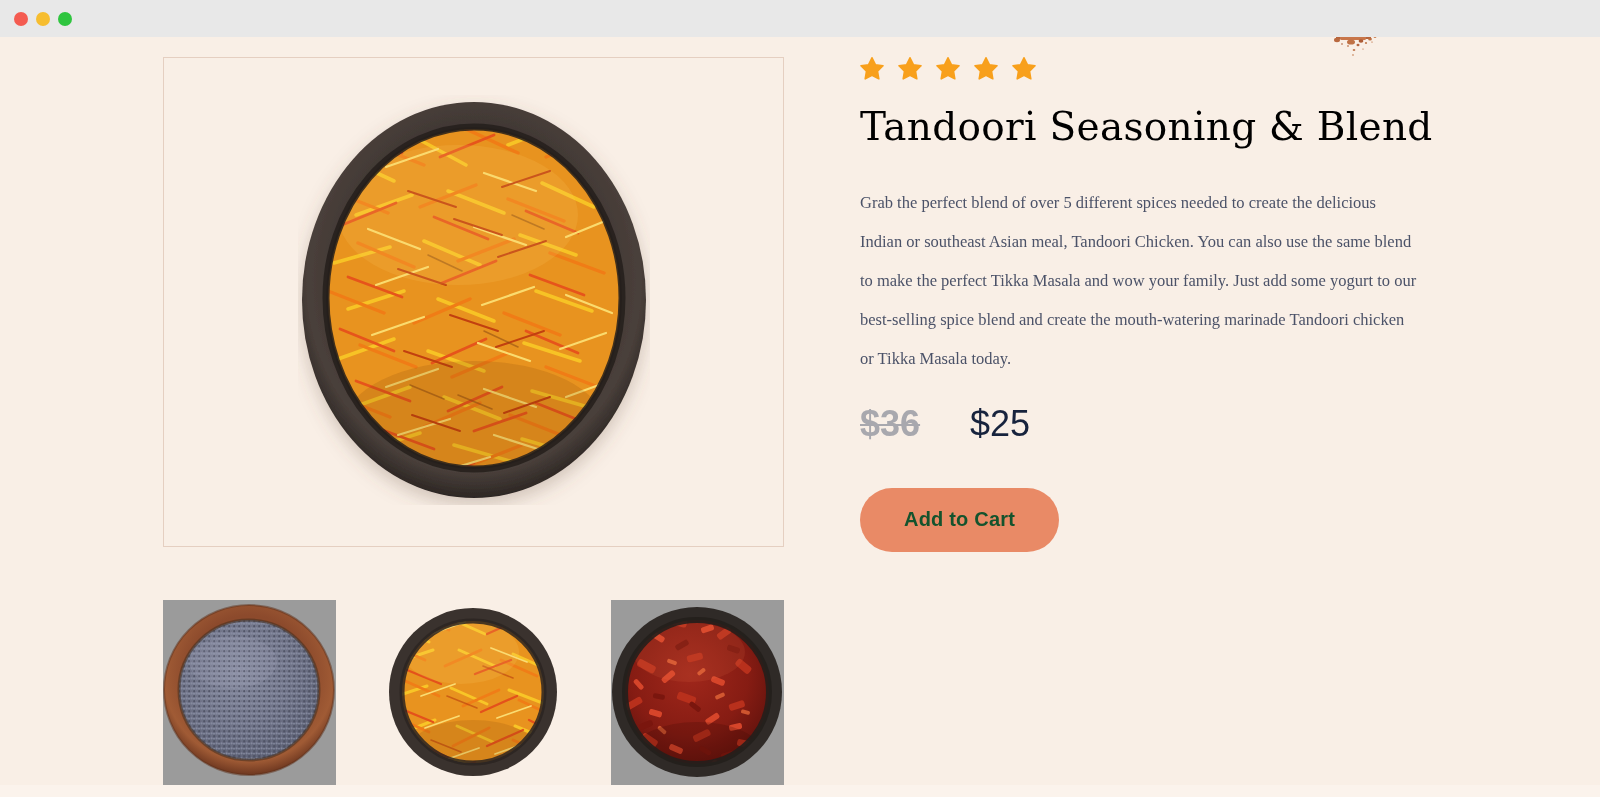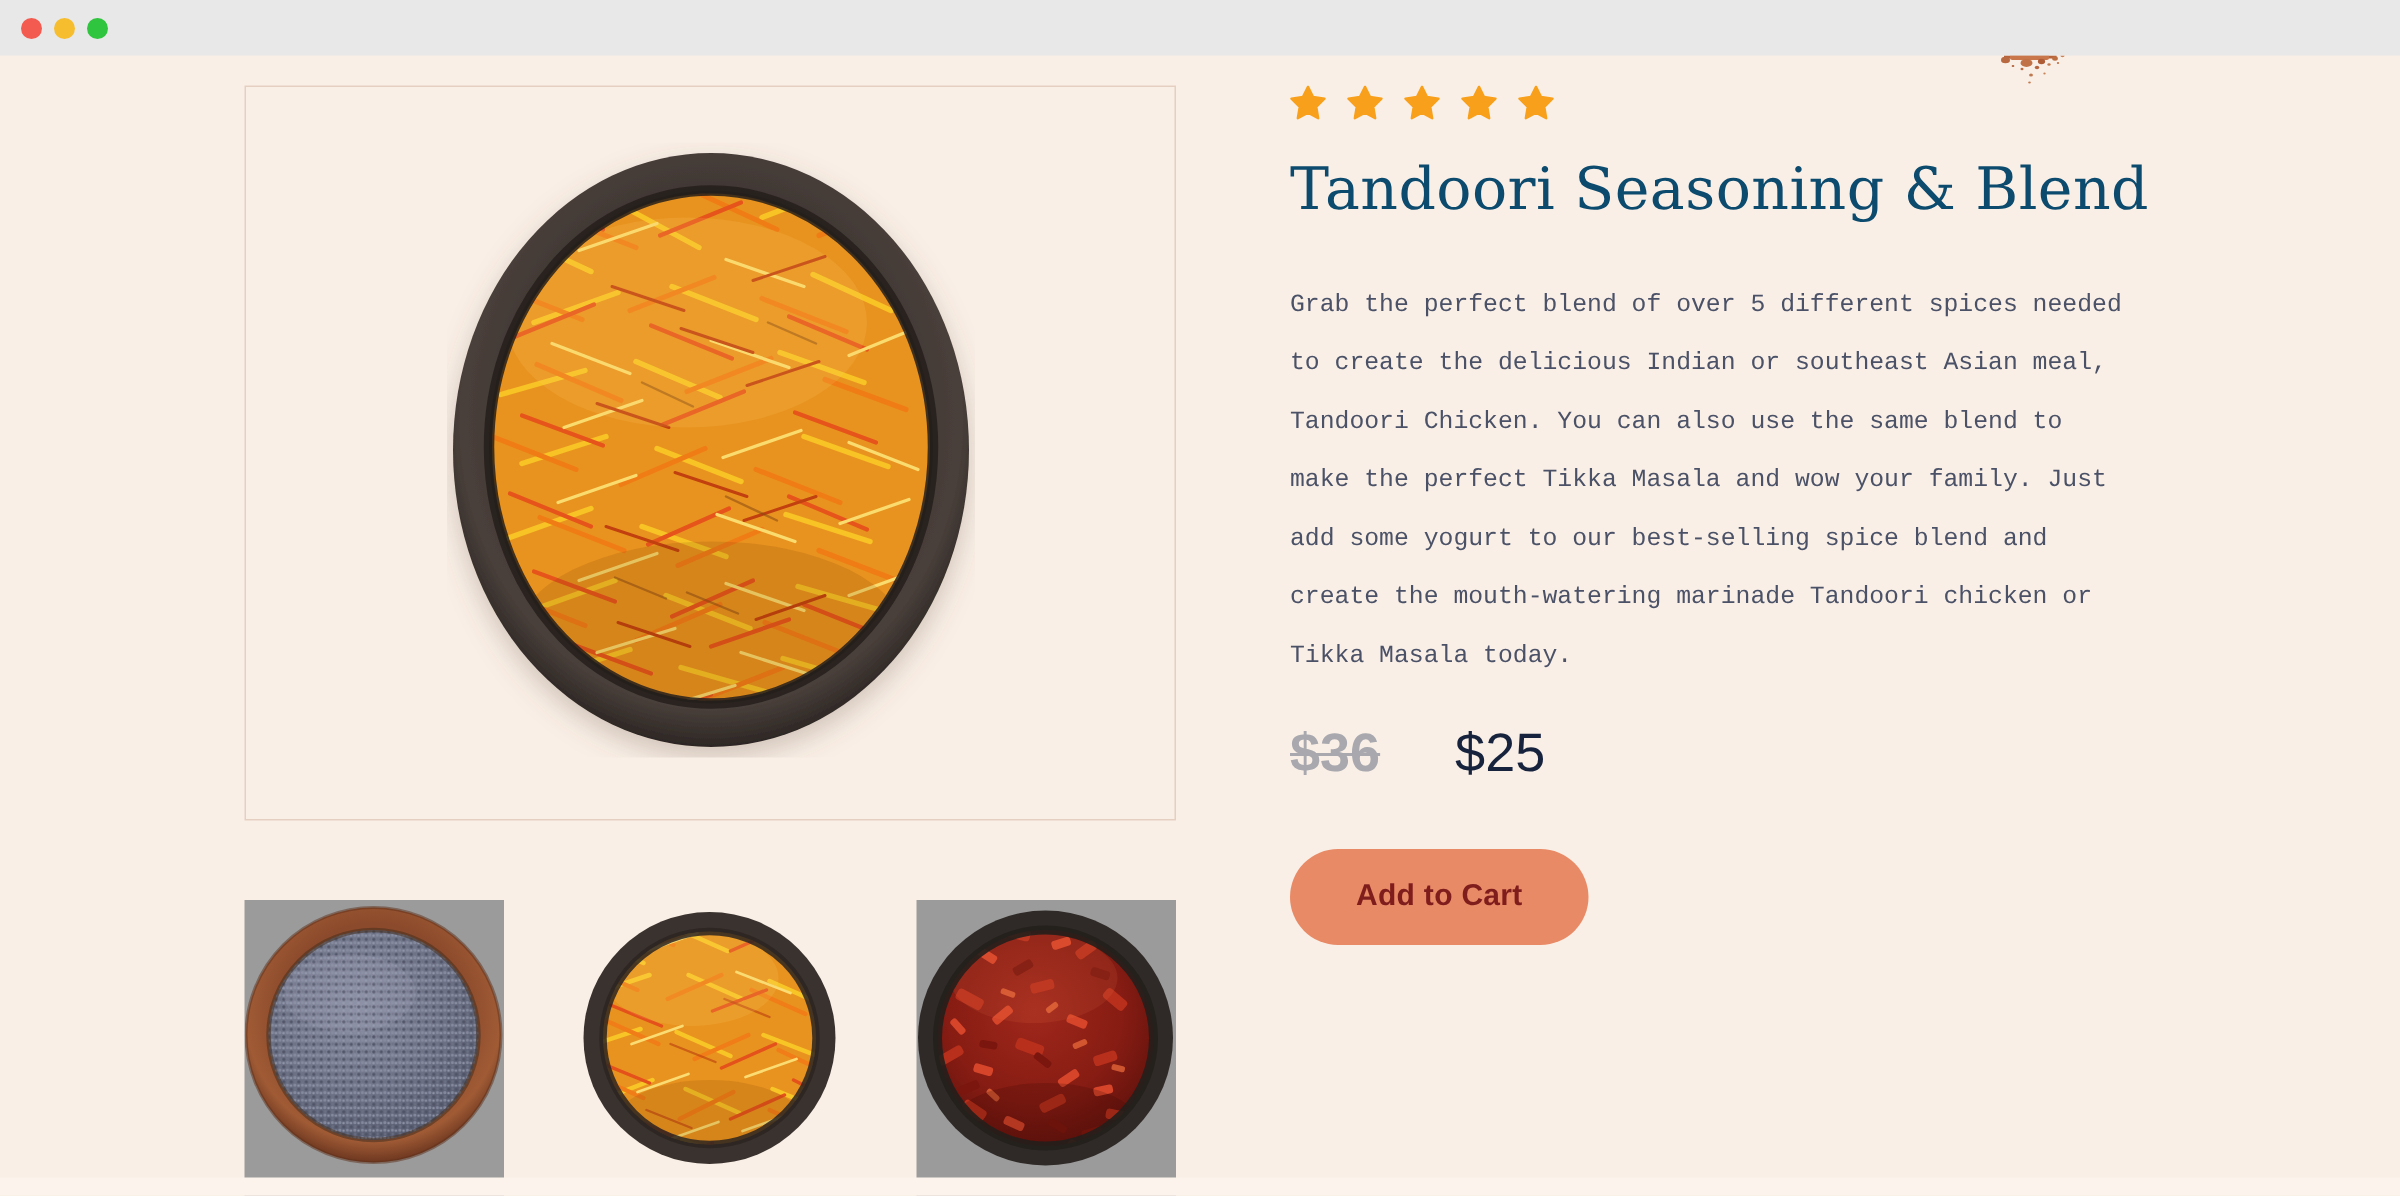--- a/index.html
+++ b/index.html
@@ -142,28 +142,28 @@
     margin-bottom: 26px;
   }
 
   .star { display: block; }
 
   .product-title {
     font-family: "DejaVu Serif", "Liberation Serif", serif;
     font-size: 39px;
     font-weight: 400;
     letter-spacing: 0.3px;
-    color: #0c4a6e;
+    color: #000000;
     line-height: 1.1;
     margin-bottom: 34px;
     white-space: nowrap;
   }
 
   .product-desc {
-    font-family: Liberation Mono, monospace;
+    font-family: Liberation Serif, serif;
     font-size: 16.5px;
     font-weight: 400;
     color: #4b5268;
     line-height: 39px;
     width: 560px;
     margin-bottom: 25px;
   }
 
   .price-row {
     display: flex;
@@ -189,21 +189,21 @@
 
   .add-to-cart {
     display: inline-flex;
     align-items: center;
     justify-content: center;
     height: 64px;
     padding: 0 44px;
     border: none;
     border-radius: 34px;
     background: #e98a66;
-    color: #7f1d1d;
+    color: #14532d;
     font-family: "Liberation Sans", sans-serif;
     font-size: 20px;
     font-weight: 700;
     letter-spacing: 0.2px;
     cursor: pointer;
   }
 </style>
 </head>
 <body>
 

